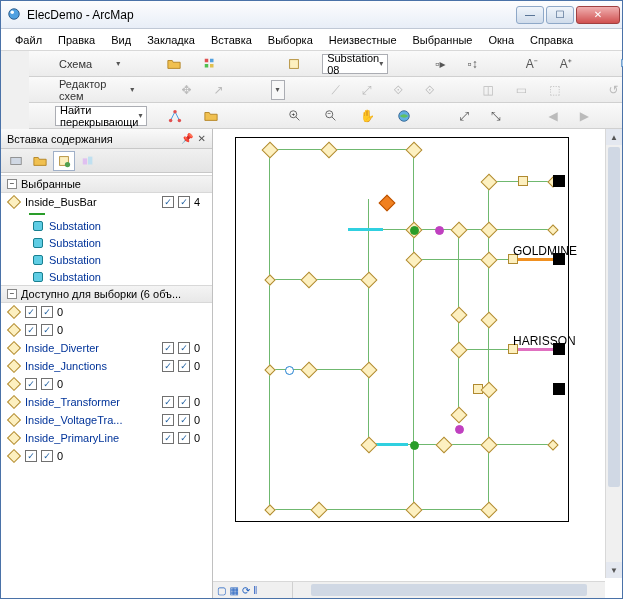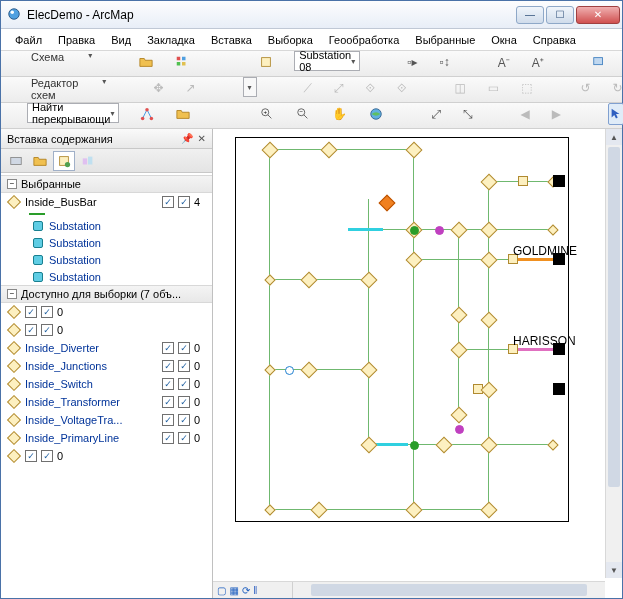--- a/index.html
+++ b/index.html
@@ -6,21 +6,21 @@
   body { font-family: "Segoe UI", Tahoma, sans-serif; font-size: 11px; background: #fff; overflow: hidden; }
   .window { width: 623px; height: 599px; border: 1px solid #4a72a8; display: flex; flex-direction: column; background: #f0f0f0; position: relative; }
   .titlebar { height: 28px; background: linear-gradient(#fdfdfe, #e8eef7); display: flex; align-items: center; padding: 0 2px 0 6px; border-bottom: 1px solid #c0c8d5; }
   .titlebar .icon { width: 16px; height: 16px; margin-right: 4px; }
   .titlebar .title { flex: 1; font-size: 12px; color: #000; }
   .winbtns { display: flex; gap: 2px; }
   .winbtn { width: 28px; height: 18px; border: 1px solid #8ea8c8; border-radius: 3px; background: linear-gradient(#f0f5fb,#d0dceb); display: flex; align-items: center; justify-content: center; font-size: 10px; color: #30507a; }
   .winbtn.close { background: linear-gradient(#f0b0b0,#d05050); color: #fff; border-color: #a04040; width: 44px; }
   .menubar { height: 22px; background: #fff; display: flex; align-items: center; padding: 0 6px; gap: 0; border-bottom: 1px solid #d8d8d8; }
   .menuitem { padding: 2px 8px; color: #000; cursor: default; }
-  .toolbar { height: 26px; background: linear-gradient(#fafafa,#ececec); display: flex; padding: 0 4px; border-bottom: 1px solid #d0d0d0; gap: 20px; }
+  .toolbar { height: 26px; background: linear-gradient(#fafafa,#ececec); display: flex; align-items: center; padding: 0 4px; border-bottom: 1px solid #d0d0d0; gap: 20px; margin-left: 28px; }
   .tbtn { width: 22px; height: 22px; display: flex; align-items: center; justify-content: center; border: 1px solid transparent; border-radius: 2px; color: #555; font-size: 12px; }
   .tlabel { padding: 0 4px; color: #333; }
   .tdropdown { height: 20px; border: 1px solid #abadb3; background: #fff; display: flex; align-items: center; padding: 0 4px; font-size: 11px; }
   .tdropdown.wide { width: 130px; }
   .tdropdown .arr { margin-left: auto; font-size: 8px; color: #555; }
   .sep { width: 1px; height: 18px; background: #c0c0c0; margin: 0 3px; }
   .drop-handle { width: 6px; height: 20px; background: repeating-linear-gradient(to bottom, #aaa, #aaa 1px, transparent 1px, transparent 3px); margin-right: 2px; }
 
   .body { flex: 1; display: flex; overflow: hidden; }
   .toc { width: 212px; background: #fff; border-right: 1px solid #c0c0c0; display: flex; flex-direction: column; }
@@ -102,21 +102,21 @@
     </div>
   </div>
 
   <div class="menubar">
     <span class="menuitem">Файл</span>
     <span class="menuitem">Правка</span>
     <span class="menuitem">Вид</span>
     <span class="menuitem">Закладка</span>
     <span class="menuitem">Вставка</span>
     <span class="menuitem">Выборка</span>
-    <span class="menuitem">Геообработка</span>
+    <span class="menuitem">Неизвестные</span>
     <span class="menuitem">Выбранные</span>
     <span class="menuitem">Окна</span>
     <span class="menuitem">Справка</span>
   </div>
 
   <div class="toolbar">
     <span class="drop-handle"></span>
     <span class="tlabel">Схема</span>
     <span style="font-size:8px;color:#555">▾</span>
     <span class="sep"></span>
@@ -322,21 +322,21 @@
               <span class="sicon"></span>
               <span class="stext">Substation</span>
             </div>
           <div class="srow">
               <span class="sicon"></span>
               <span class="stext">Substation</span>
             </div>
         </div>
         <div class="group">
           <span class="exp">−</span>
-          <span>Доступно для выборки (7 объ...</span>
+          <span>Доступно для выборки (6 объ...</span>
         </div>
         <div class="row">
             <span class="lyricon">
               <span class="lyricon2 diam2"></span>
             </span>
             <span class="chk">✓</span>
             <span class="chk">✓</span>
             <span class="cnt">0</span>
           </div>
         <div class="row">
@@ -362,21 +362,20 @@
             </span>
             <span class="name">Inside_Junctions</span>
             <span class="chk">✓</span>
             <span class="chk">✓</span>
             <span class="cnt">0</span>
           </div>
         <div class="row">
             <span class="lyricon">
               <span class="lyricon2 diam2"></span>
             </span>
-            <span class="name">Inside_Switch</span>
             <span class="chk">✓</span>
             <span class="chk">✓</span>
             <span class="cnt">0</span>
           </div>
         <div class="row">
             <span class="lyricon">
               <span class="lyricon2 diam2"></span>
             </span>
             <span class="name">Inside_Transformer</span>
             <span class="chk">✓</span>

